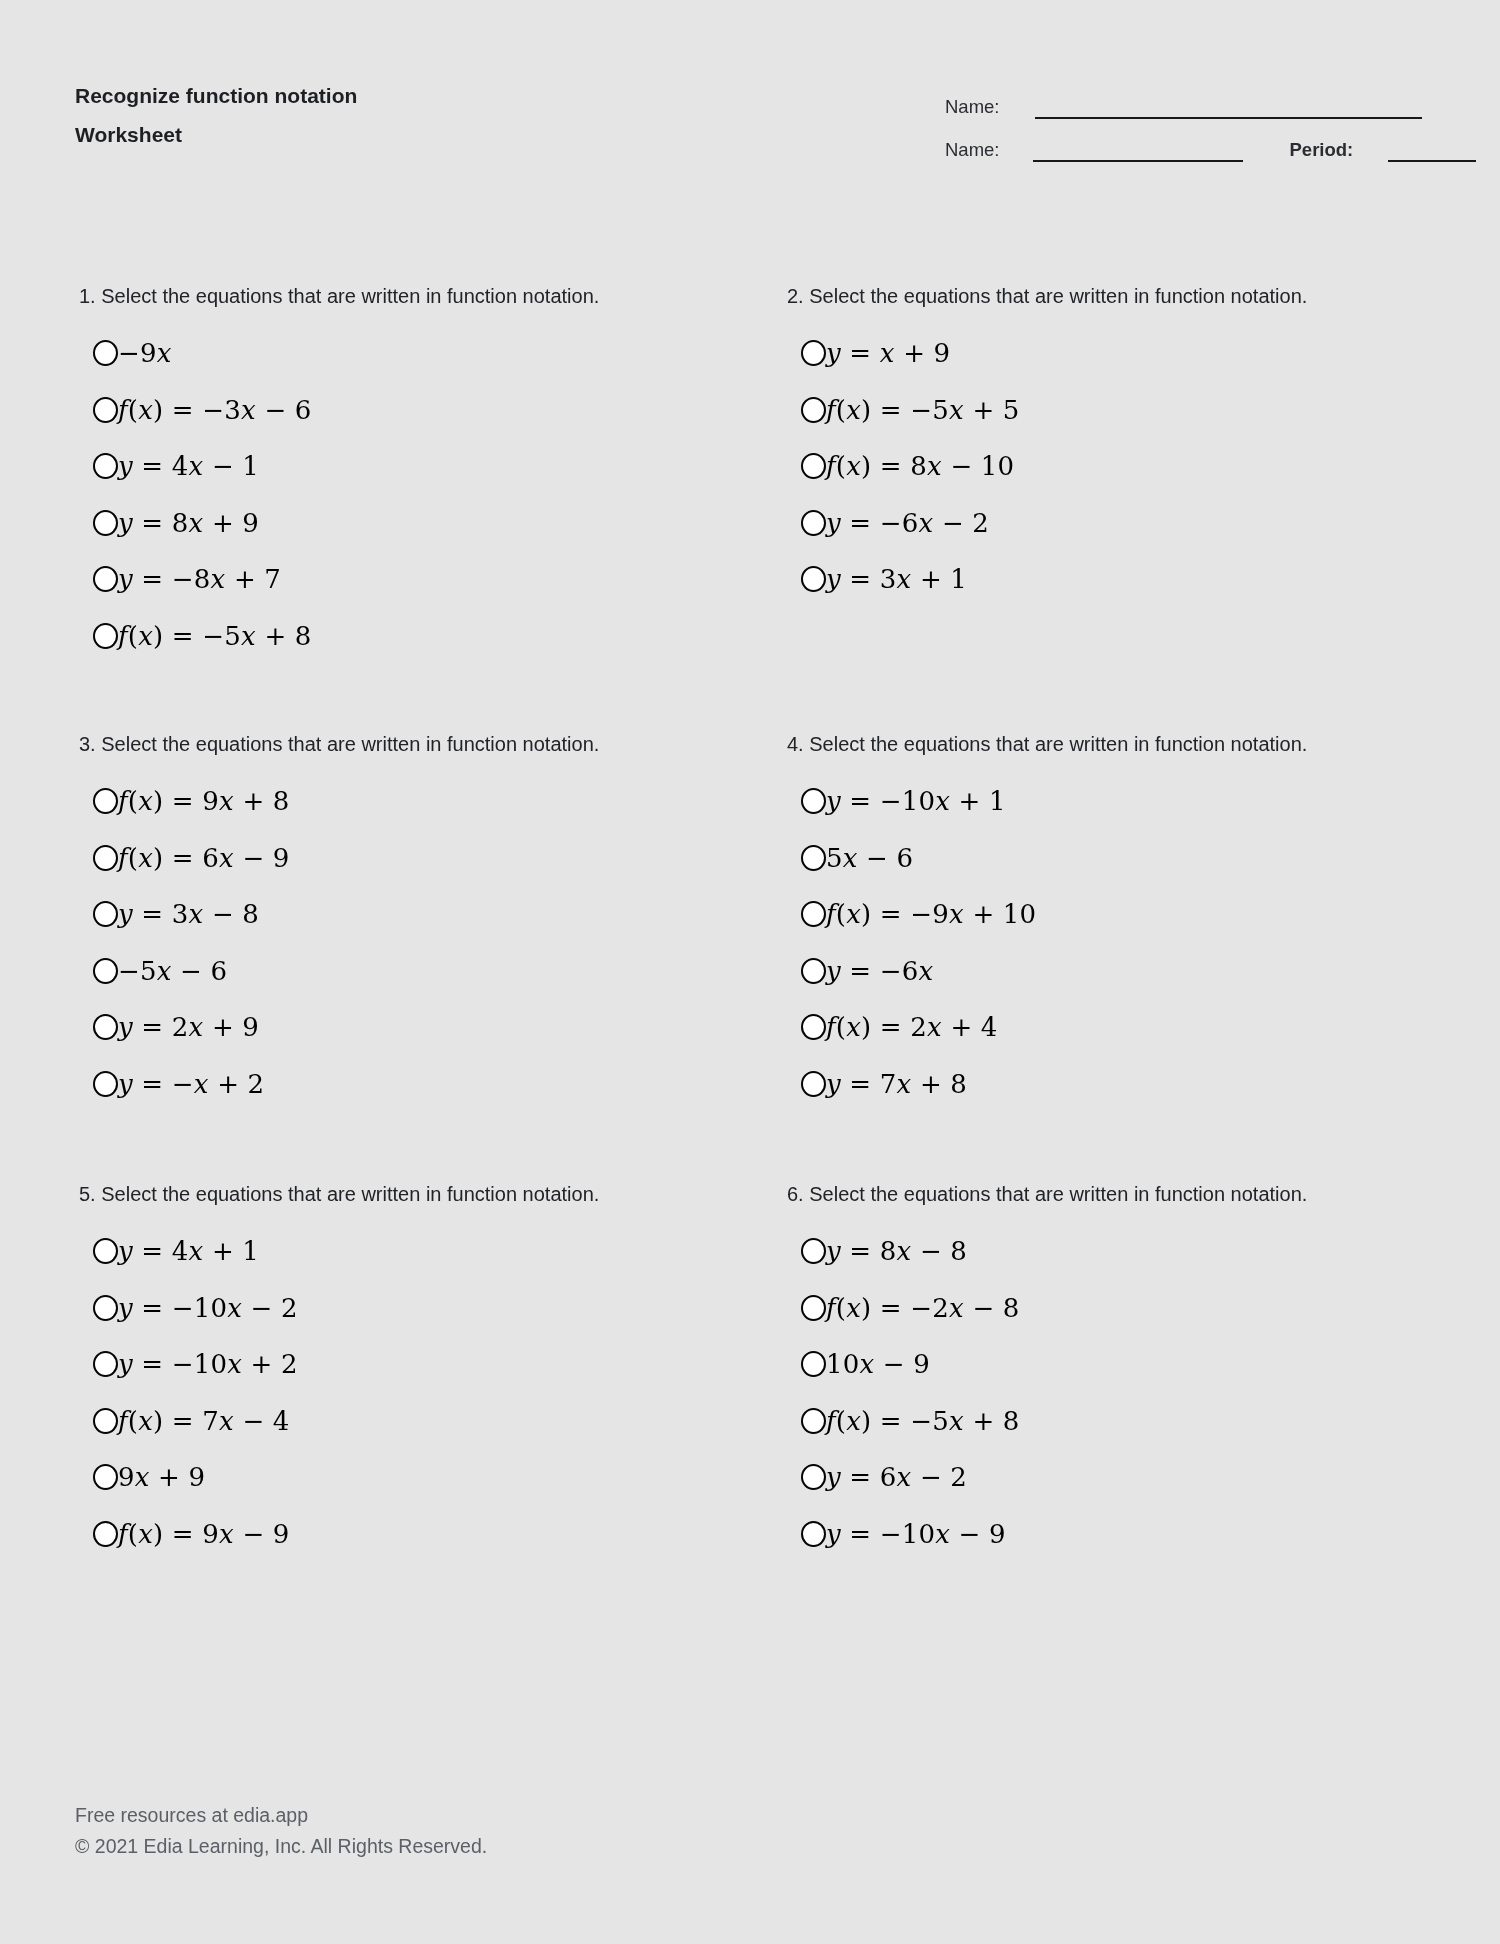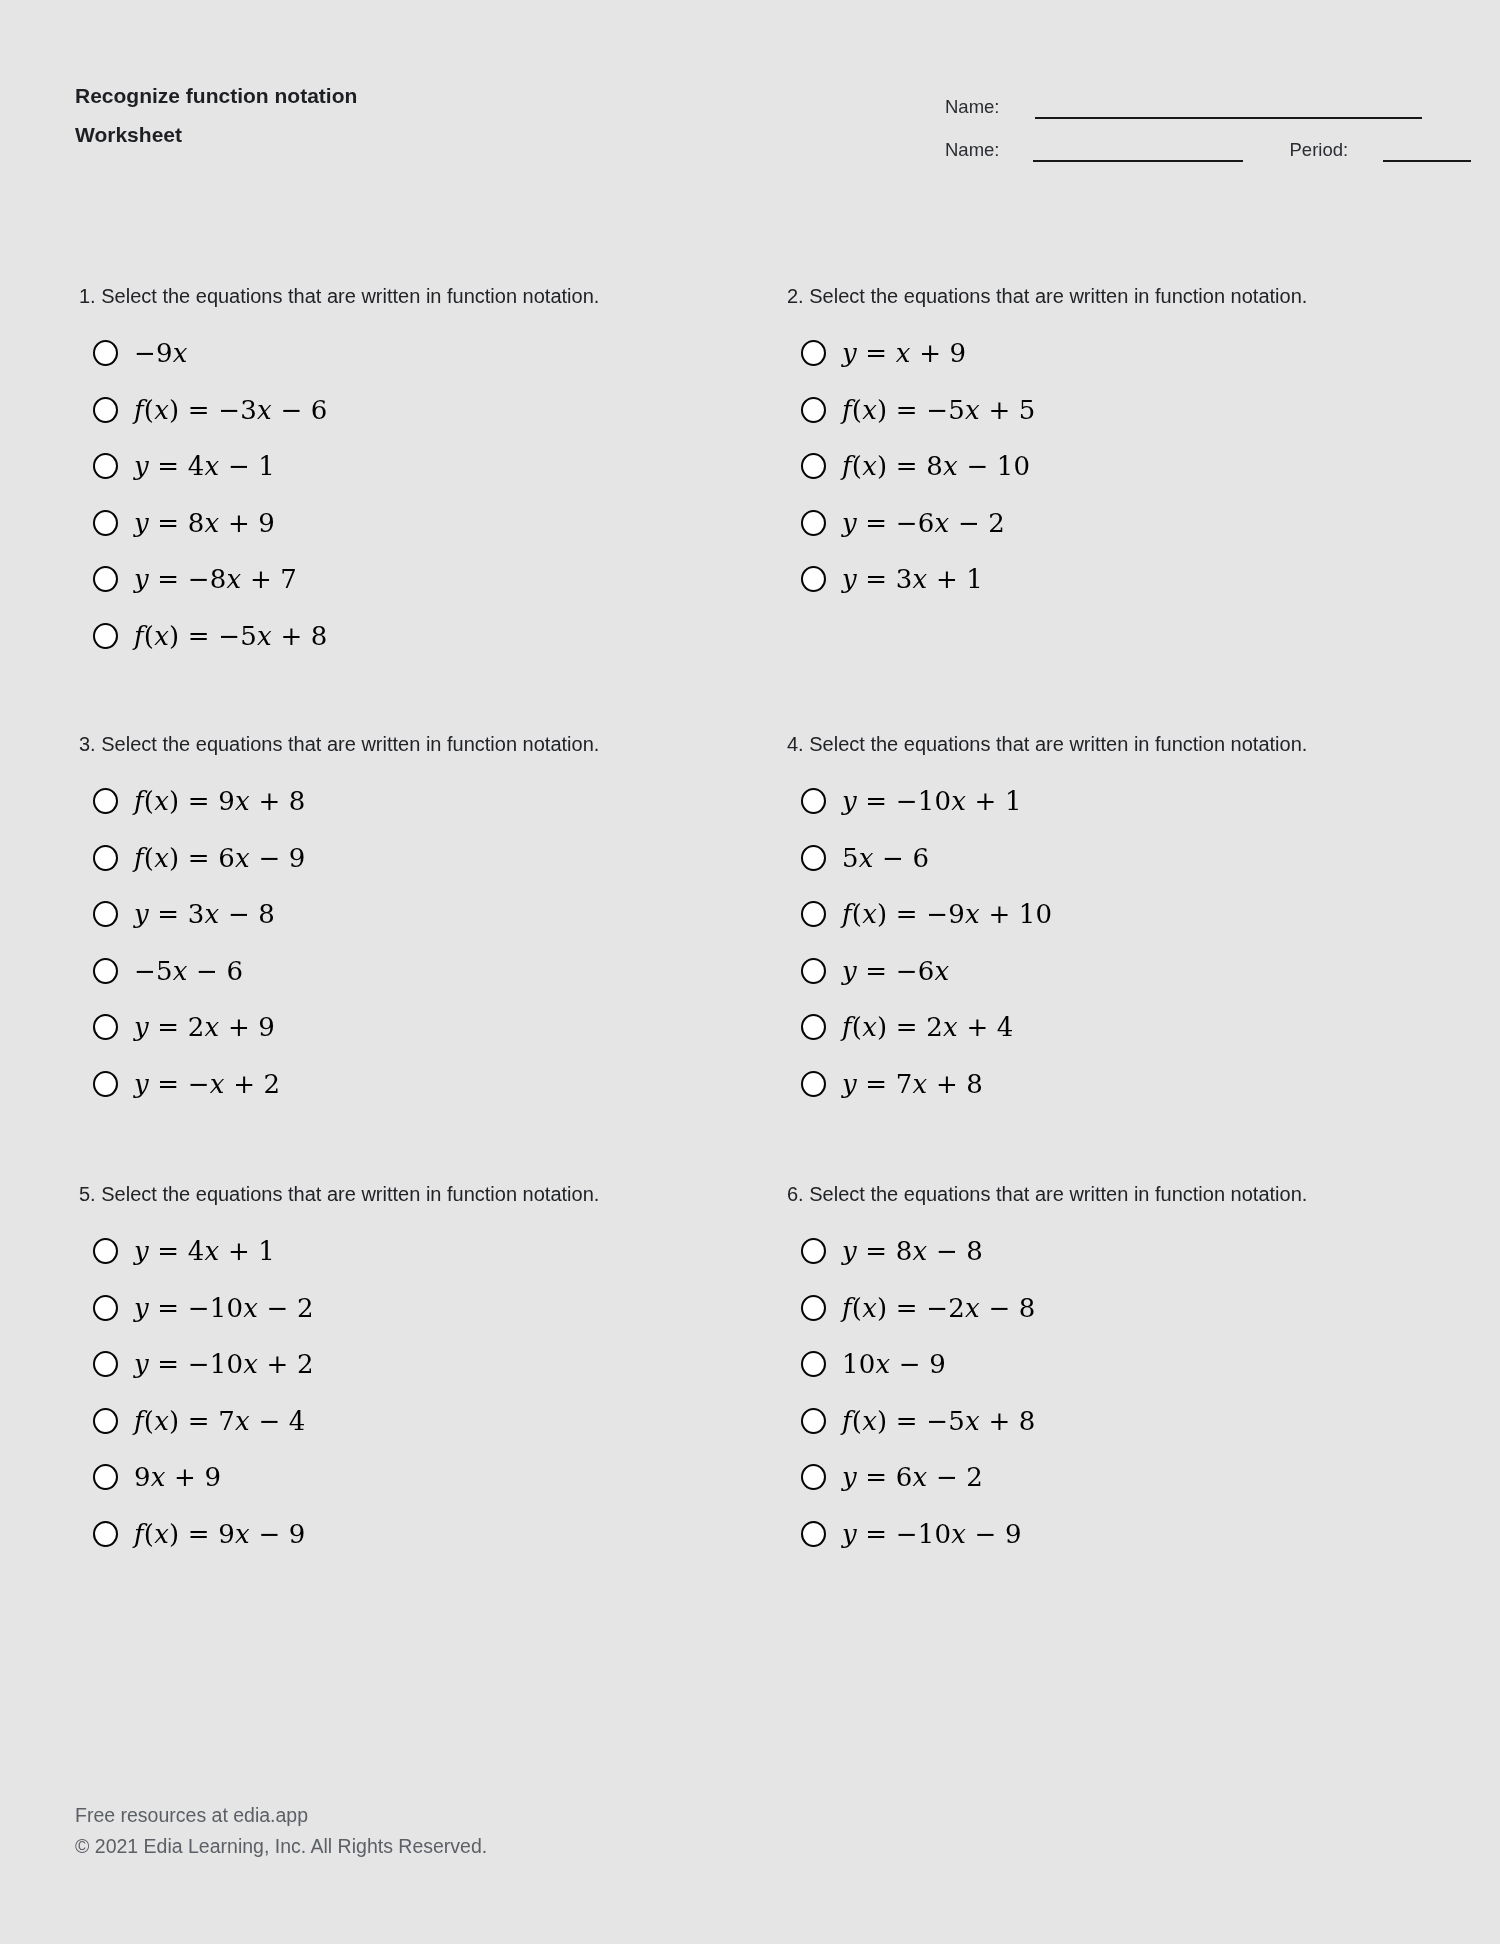--- a/index.html
+++ b/index.html
@@ -10,37 +10,37 @@
   
   .title-block{position:absolute;left:75px;top:76px;font-size:21px;font-weight:bold;
     line-height:39px;color:#1d1f23;}
   .fields{position:absolute;left:945px;top:94px;width:477px;font-size:18.5px;color:#2a2d31;}
   .frow{display:flex;align-items:flex-end;height:25px;gap:20px;}
   .frow + .frow{margin-top:18px;}
   .flabel{flex:0 0 auto;line-height:25px;}
   .uline{display:inline-block;border-bottom:2px solid #17181a;height:18px;flex:0 0 auto;}
   .name-line{flex:1 1 auto;margin-left:15px;}
   .date-line{width:210px;margin-left:13px;}
-  .period-label{margin-left:27px;}
+  .period-label{margin-left:27px;font-weight:bold;}
   .period-line{width:88px;margin-left:15px;}
   
   .question{position:absolute;width:645px;}
   .pos-q1{left:79px;top:277px;}
   .pos-q2{left:787px;top:277px;}
   .pos-q3{left:79px;top:725px;}
   .pos-q4{left:787px;top:725px;}
   .pos-q5{left:79px;top:1175px;}
   .pos-q6{left:787px;top:1175px;}
   .q-head{font-size:20px;line-height:38px;color:#212327;
     width:505px;padding-left:30px;text-indent:-30px;}
   .options{margin-top:10px;}
   .option{display:flex;align-items:center;height:56.5px;}
   .radio{width:21px;height:22px;border:2.6px solid #050505;border-radius:50%;
     margin-left:14px;flex:0 0 auto;background:#fff;}
-  .eq{margin-left:16px;font-family:"DejaVu Serif",serif;font-size:26px;color:#000;
+  .eq{margin-left:0;font-family:"DejaVu Serif",serif;font-size:26px;color:#000;
     letter-spacing:0.2px;white-space:nowrap;}
   .eq i{font-style:italic;}
   
   .footer{position:absolute;left:75px;top:1800px;font-size:19.5px;line-height:31px;color:#5c6066;}
 </style>
 </head>
 <body>
 
 <div class="page">
 

